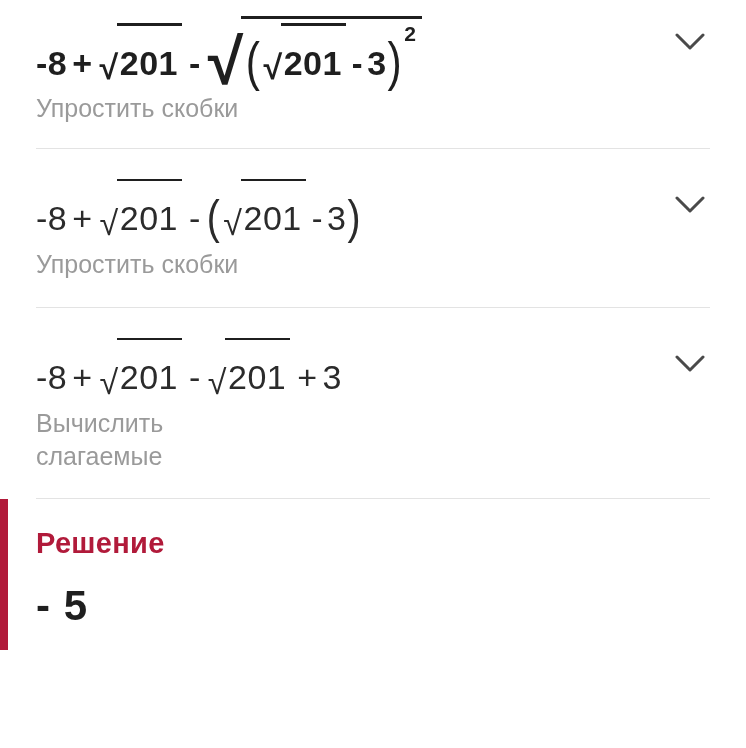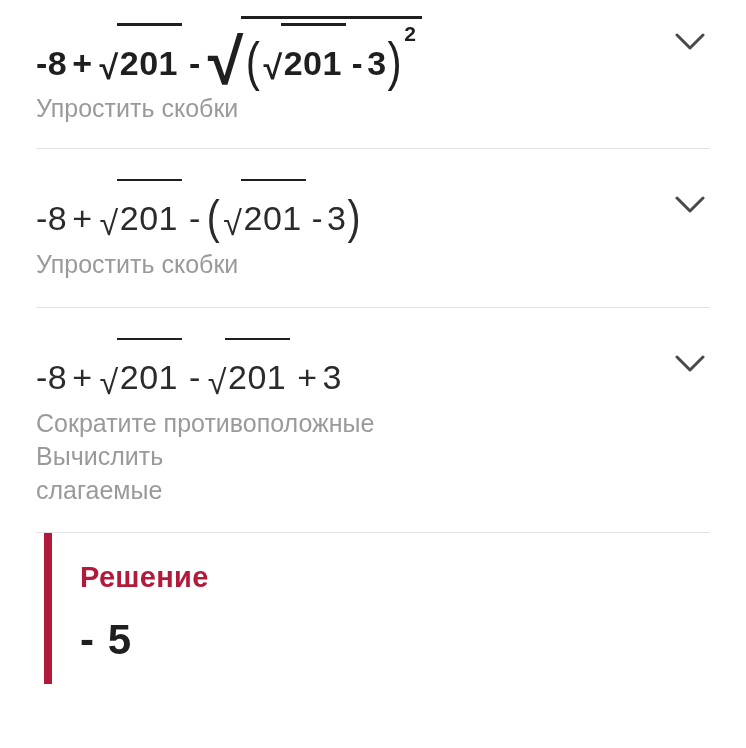--- a/index.html
+++ b/index.html
@@ -135,21 +135,20 @@
     color: #9a9a9a;
     line-height: 1.35;
     margin-top: 10px;
     max-width: 560px;
   }
 
   .solution-block {
     position: relative;
     padding: 0 36px;
     box-sizing: border-box;
-    margin-left: 44px;
   }
   .solution-bar {
     position: absolute;
     left: 0;
     top: 0;
     bottom: 0;
     width: 8px;
     background: #b11a3a;
   }
   .solution-title {
@@ -257,21 +256,20 @@
         <span class="op">+</span>
         <span>3</span>
       </div>
       <div class="chevron">
         <svg width="30" height="18" viewBox="0 0 30 18" fill="none" aria-hidden="true">
           <path d="M2 2 L15 15 L28 2" stroke="#4a4a4a" stroke-width="3" stroke-linecap="round" stroke-linejoin="round"></path>
         </svg>
       </div>
     </div>
     <div class="hint">
-      <div>Сократите противоположные</div>
       <div>Вычислить</div>
       <div>слагаемые</div>
     </div>
   </div>
 
   <div class="step-divider"></div>
 
   <div class="solution-block" style="padding-top:28px; padding-bottom:20px;">
     <div class="solution-bar"></div>
     <div class="solution-title">Решение</div>

